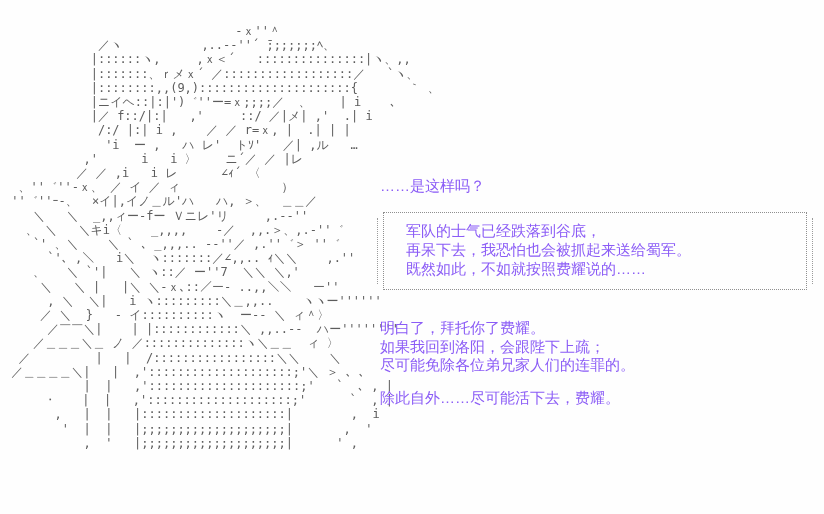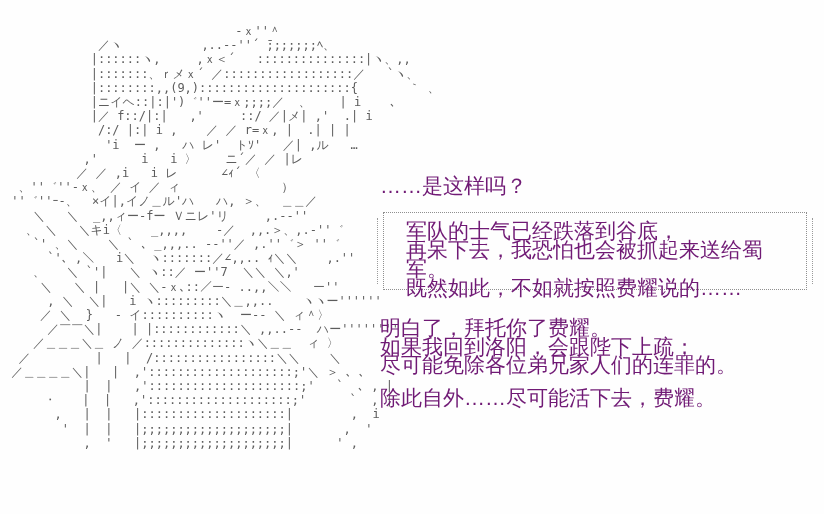--- a/index.html
+++ b/index.html
@@ -9,21 +9,21 @@
   }
   
   .aa{
     position:absolute;left:4px;top:24px;margin:0;
     font-family:"DejaVu Sans Mono","Liberation Mono",monospace;
     font-size:12px;line-height:14.2px;letter-spacing:0;
     color:#5c5c5c;white-space:pre;
   }
   
   .dlg{
-    position:absolute;color:#701a75;font-size:21px;white-space:pre-line;
+    position:absolute;color:#8b5cf6;font-size:15px;white-space:pre-line;
   }
   .dlg-line1{left:380px;top:176px;line-height:19px;}
   
   .dialog-box{
     position:absolute;left:383px;top:212px;width:424px;height:78px;
     border:1px dotted #8f8f8f;box-sizing:border-box;
   }
   .dialog-box::before{
     content:"";position:absolute;left:-7px;top:5px;bottom:5px;
     border-left:1px dotted #9a9a9a;

